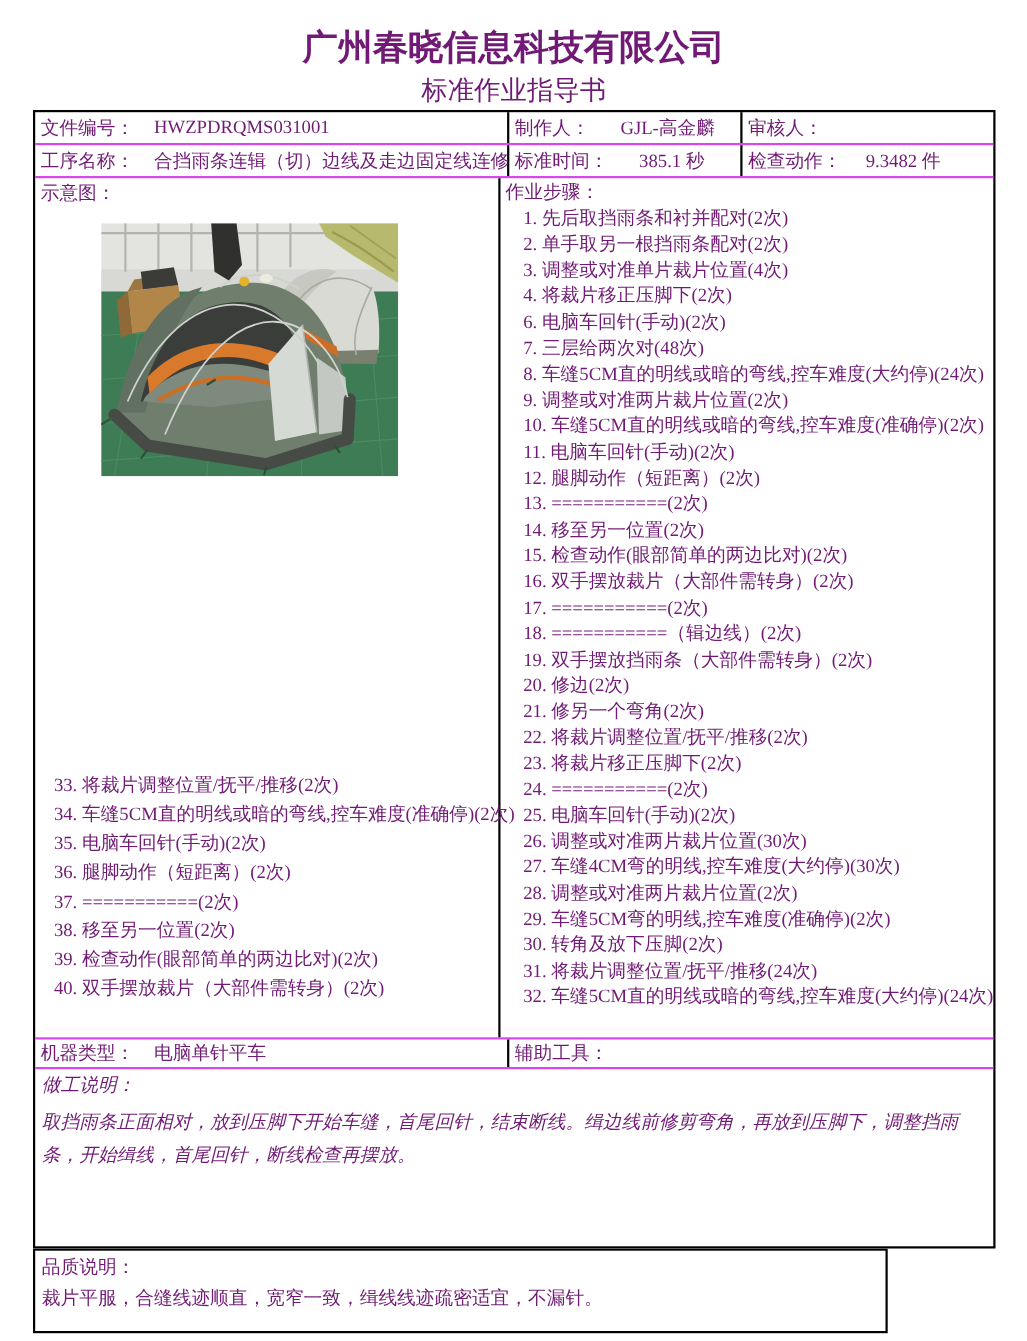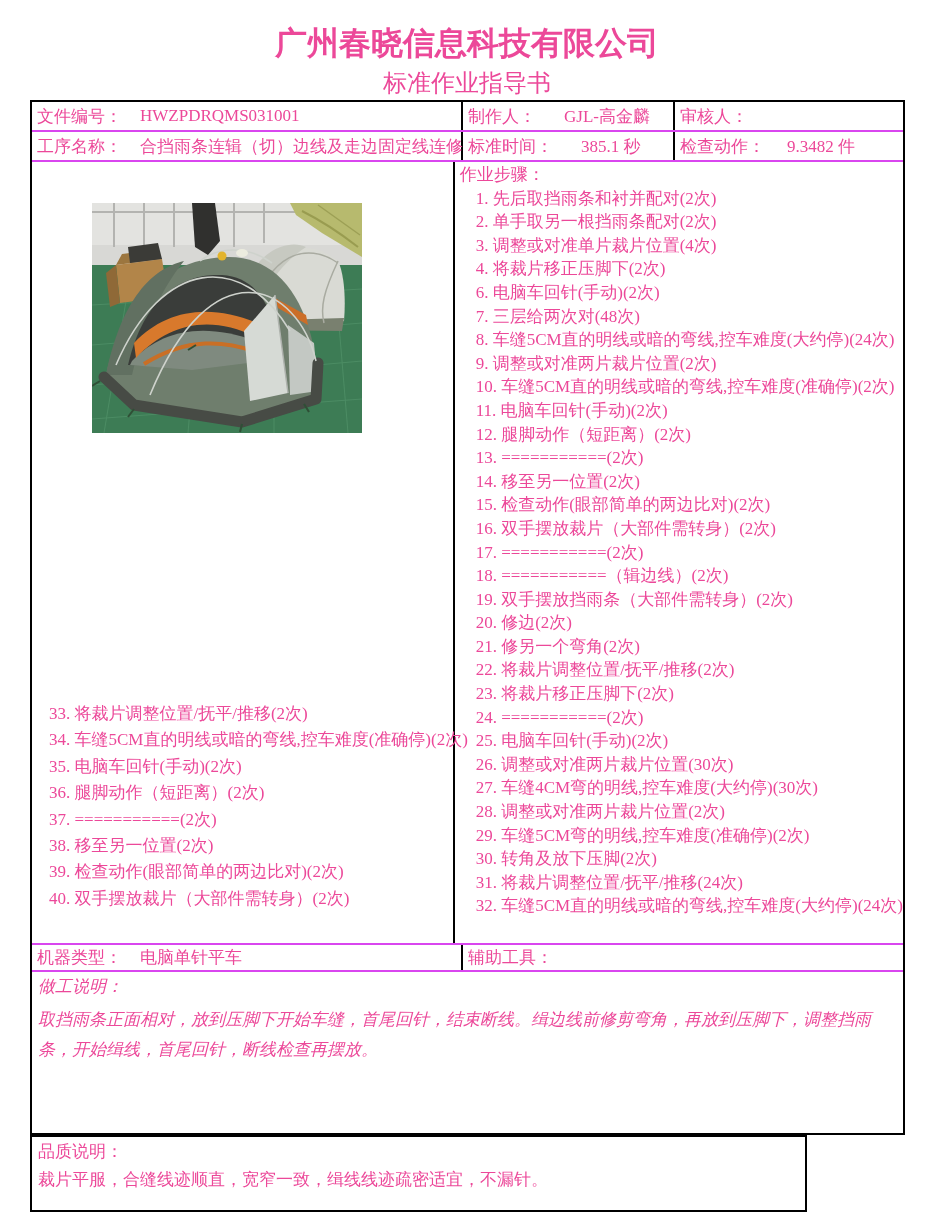--- a/index.html
+++ b/index.html
@@ -1,18 +1,18 @@
 <!DOCTYPE html>
 <html><head>
 <meta charset="utf-8">
 <style>
   html,body { margin:0; padding:0; background:#ffffff; }
   .page {
     position:relative; width:934px; height:1219px; background:#ffffff;
-    font-family:"Liberation Serif","DejaVu Serif",serif; color:#ec4899;
+    font-family:"Liberation Serif","DejaVu Serif",serif; color:#701a75;
     overflow:hidden;
   }
   .title {
     position:absolute; top:24px; left:0; width:100%;
     text-align:center; font-size:32px; font-weight:700; line-height:38px;
   }
   .subtitle {
     position:absolute; top:68px; left:0; width:100%;
     text-align:center; font-size:24px; line-height:30px;
   }
@@ -90,20 +90,21 @@
         <span class="val">385.1 秒</span>
       </div>
       <div class="cell c3 kv kv-right">
         <span class="lbl">检查动作：</span>
         <span class="val">9.3482 件</span>
       </div>
     </div>
 
     <div class="row r-main">
       <div class="cell c1">
+        <div class="sec-label">示意图：</div>
 
         <div class="photo-wrap">
           <svg width="270" height="230" viewBox="0 0 270 230" xmlns="http://www.w3.org/2000/svg">
 
             <rect x="0" y="0" width="270" height="64" fill="#e3e3e0"></rect>
             <rect x="0" y="42" width="270" height="22" fill="#d8d8d5"></rect>
             <g stroke="#b3b3b0" stroke-width="2">
               <line x1="0" y1="9" x2="270" y2="9"></line>
               <line x1="22" y1="0" x2="22" y2="44"></line>
               <line x1="52" y1="0" x2="52" y2="44"></line>

